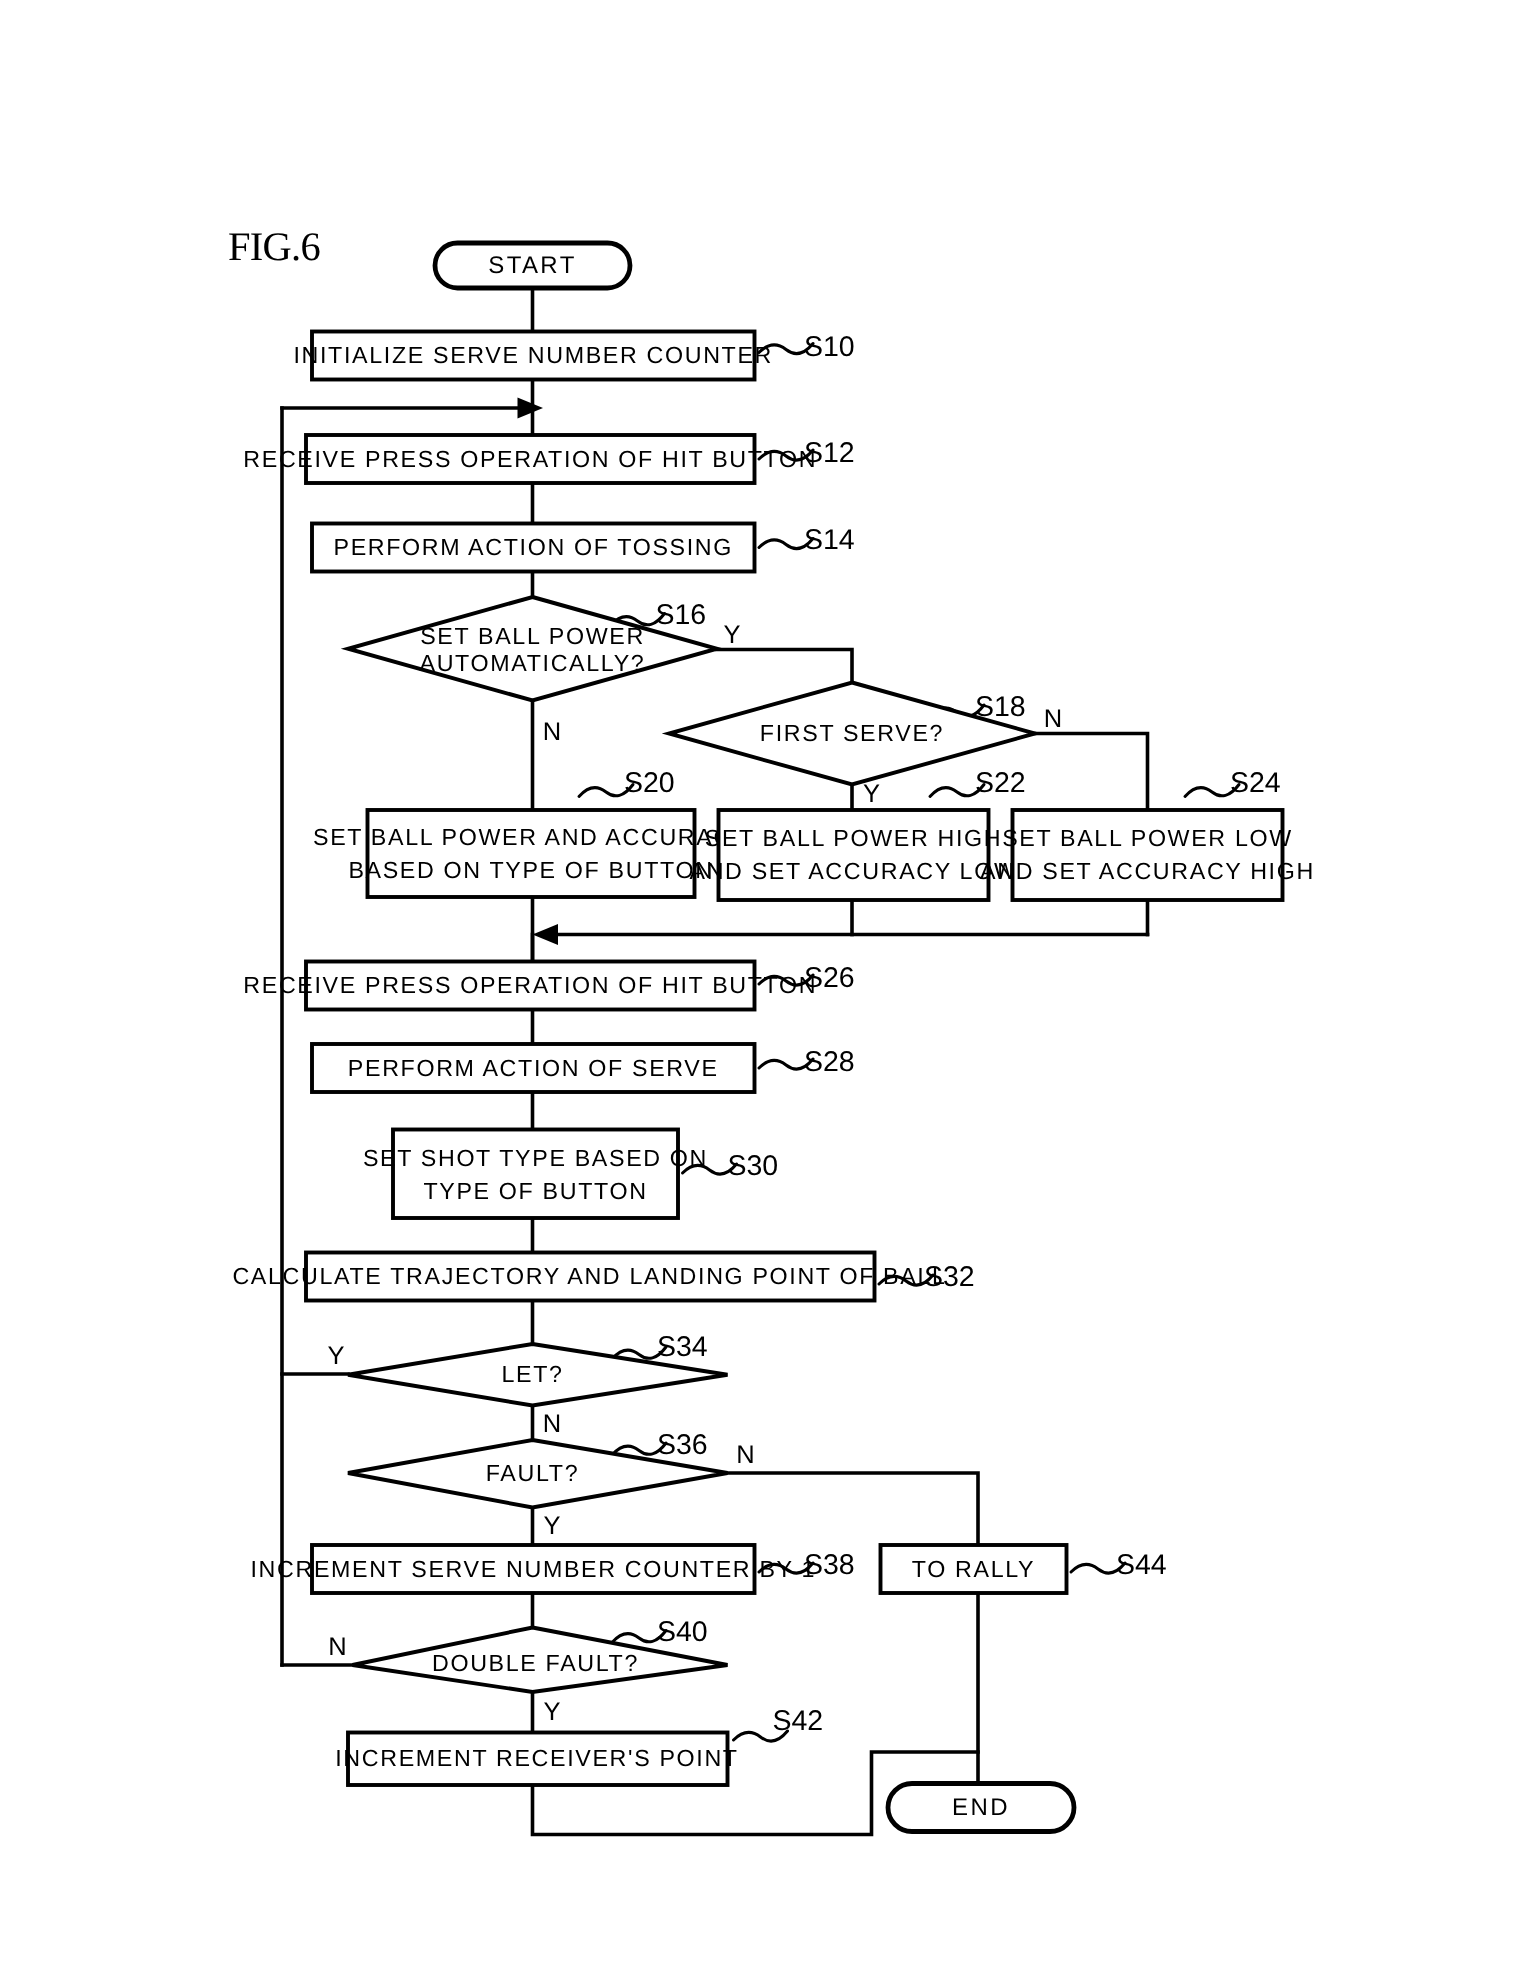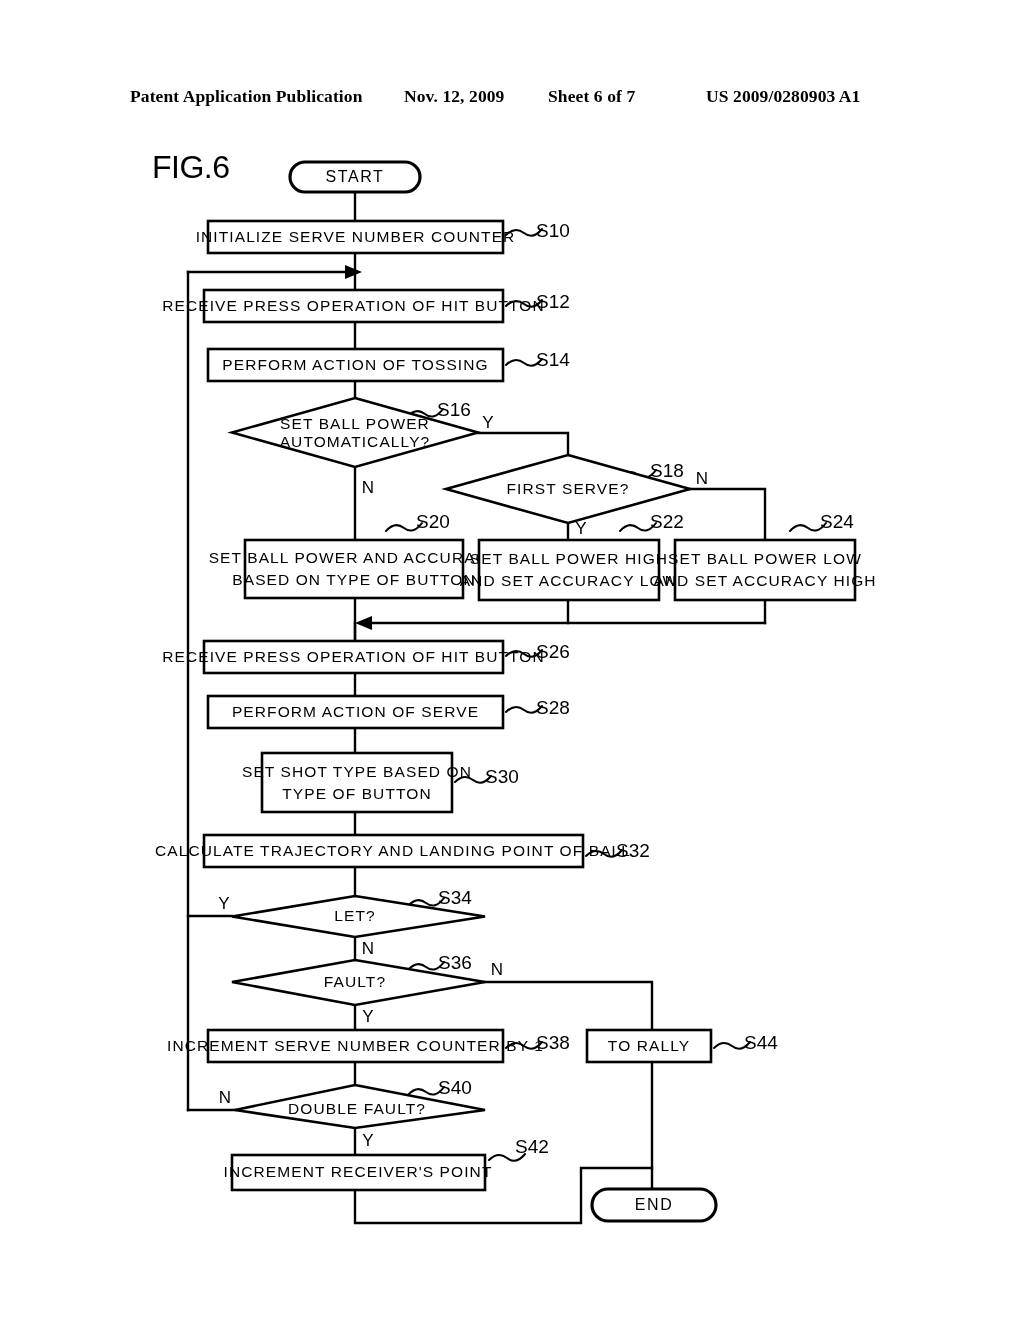--- a/index.html
+++ b/index.html
@@ -38,22 +38,22 @@
   }
   .hdr-pub   { position: absolute; left: 130px; }
   .hdr-date  { position: absolute; left: 404px; }
   .hdr-sheet { position: absolute; left: 548px; }
   .hdr-num   { position: absolute; left: 706px; }
 
   .figlabel {
     position: absolute;
     left: 152px;
     top: 149px;
-    font-family: Liberation Sans, sans-serif;
-    font-size: 32px;
+    font-family: Liberation Serif, serif;
+    font-size: 27px;
     font-weight: normal;
     letter-spacing: -0.5px;
   }
 
   svg#flow {
     position: absolute;
     left: 0;
     top: 0;
     width: 1024px;
     height: 1320px;
@@ -113,26 +113,20 @@
     font-size: 17px;
     text-anchor: middle;
     letter-spacing: 0px;
   }
 </style>
 </head>
 <body>
 
 <div id="page">
 
-  <div class="header">
-    <span class="hdr-pub">Patent Application Publication</span>
-    <span class="hdr-date">Nov. 12, 2009</span>
-    <span class="hdr-sheet">Sheet 6 of 7</span>
-    <span class="hdr-num">US 2009/0280903 A1</span>
-  </div>
 
   <div class="figlabel">FIG.6</div>
 
   <svg id="flow" viewBox="0 0 1024 1320">
 
     <g>
 
       <path class="conn" d="M355,192 L355,221"></path>
 
       <path class="conn" d="M355,253 L355,290"></path>

